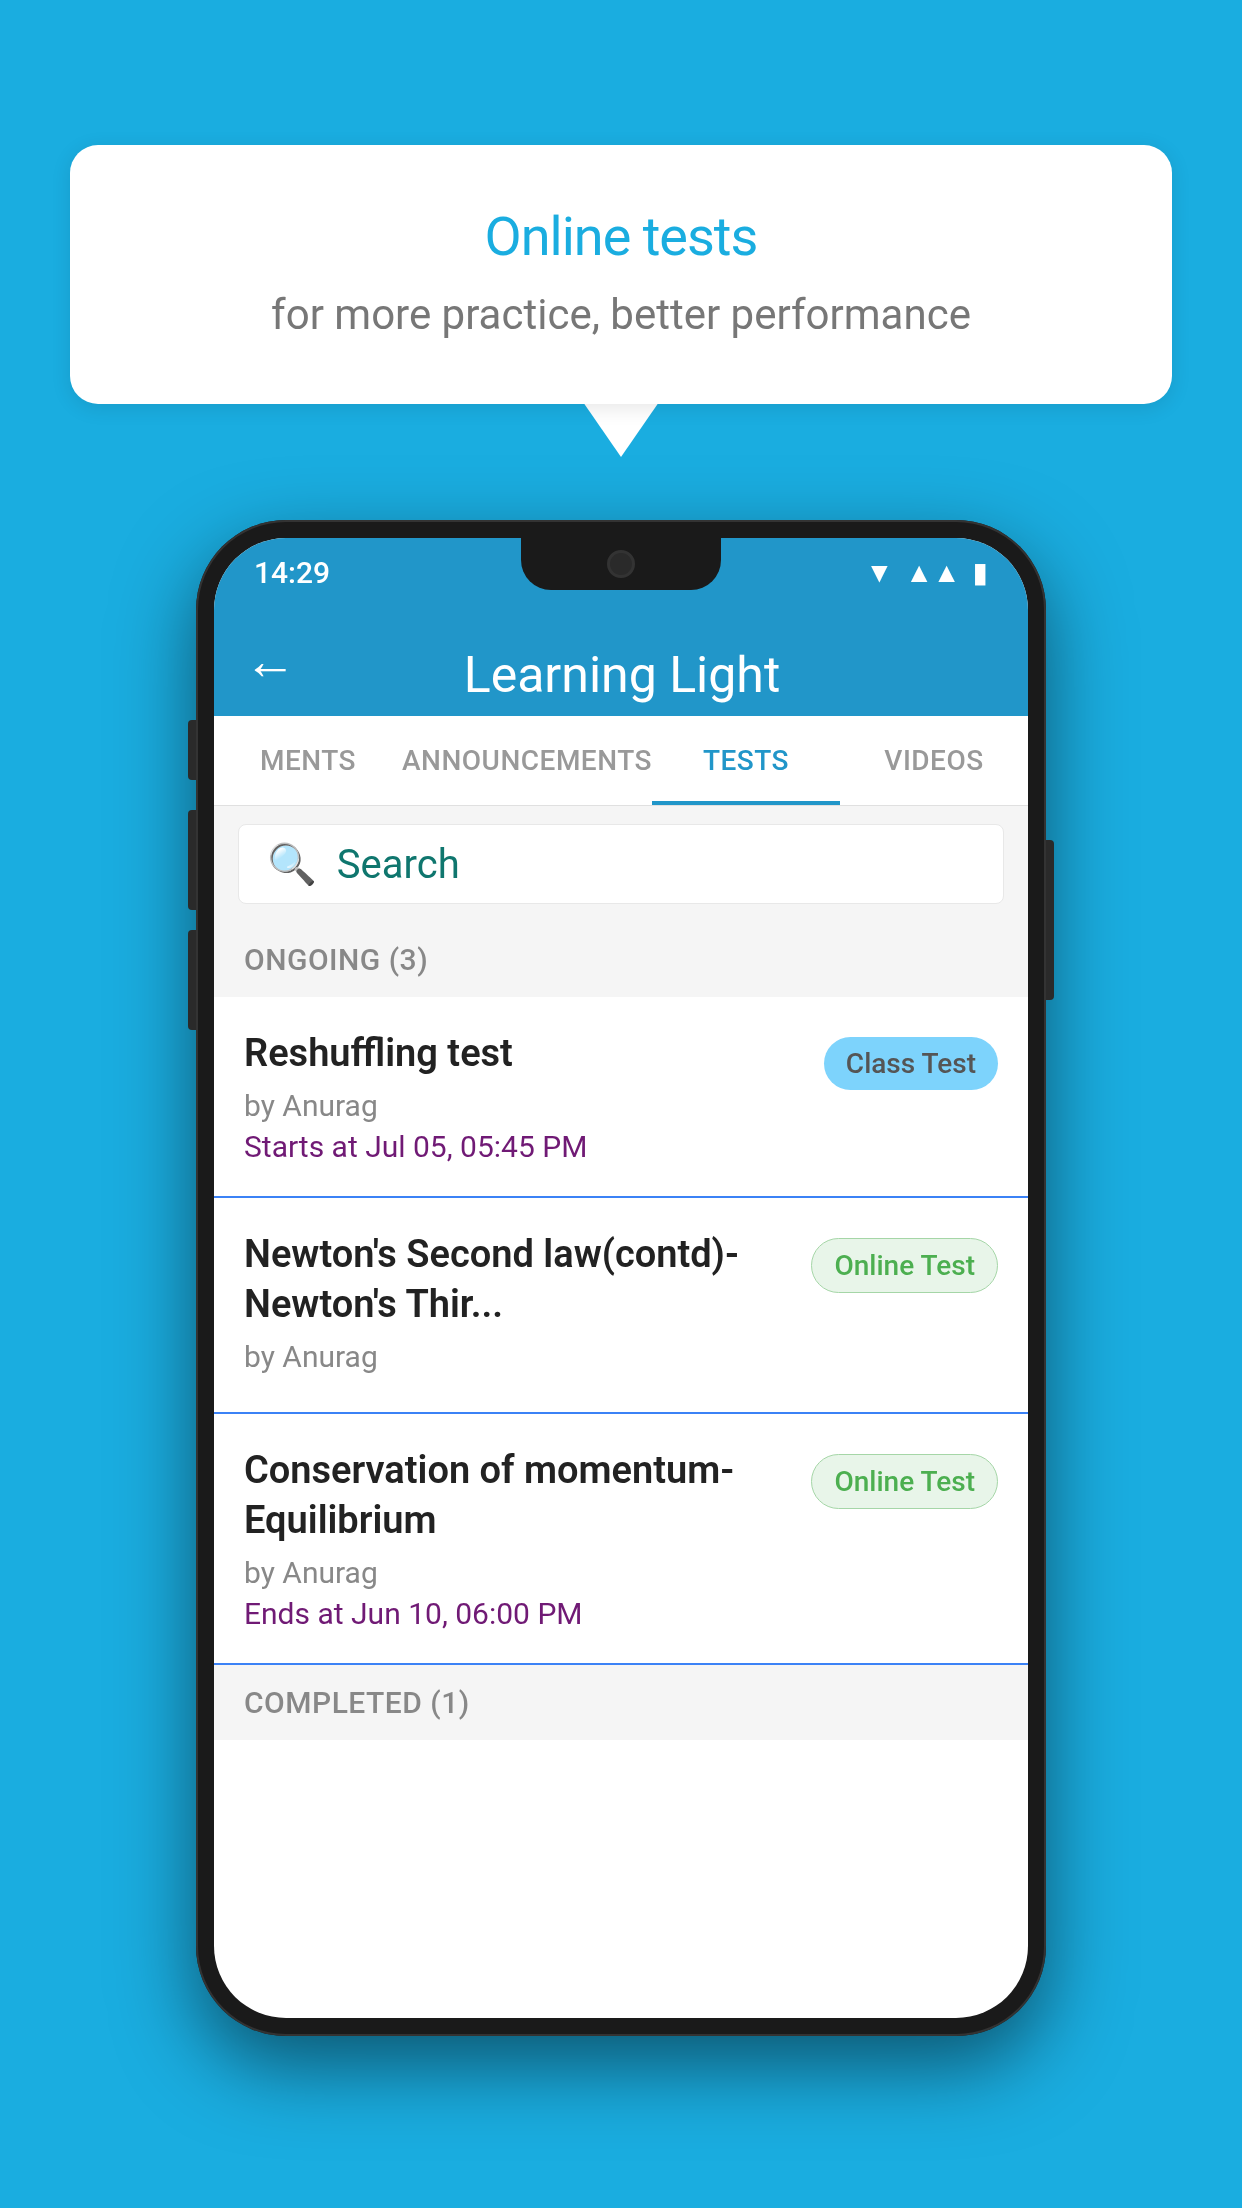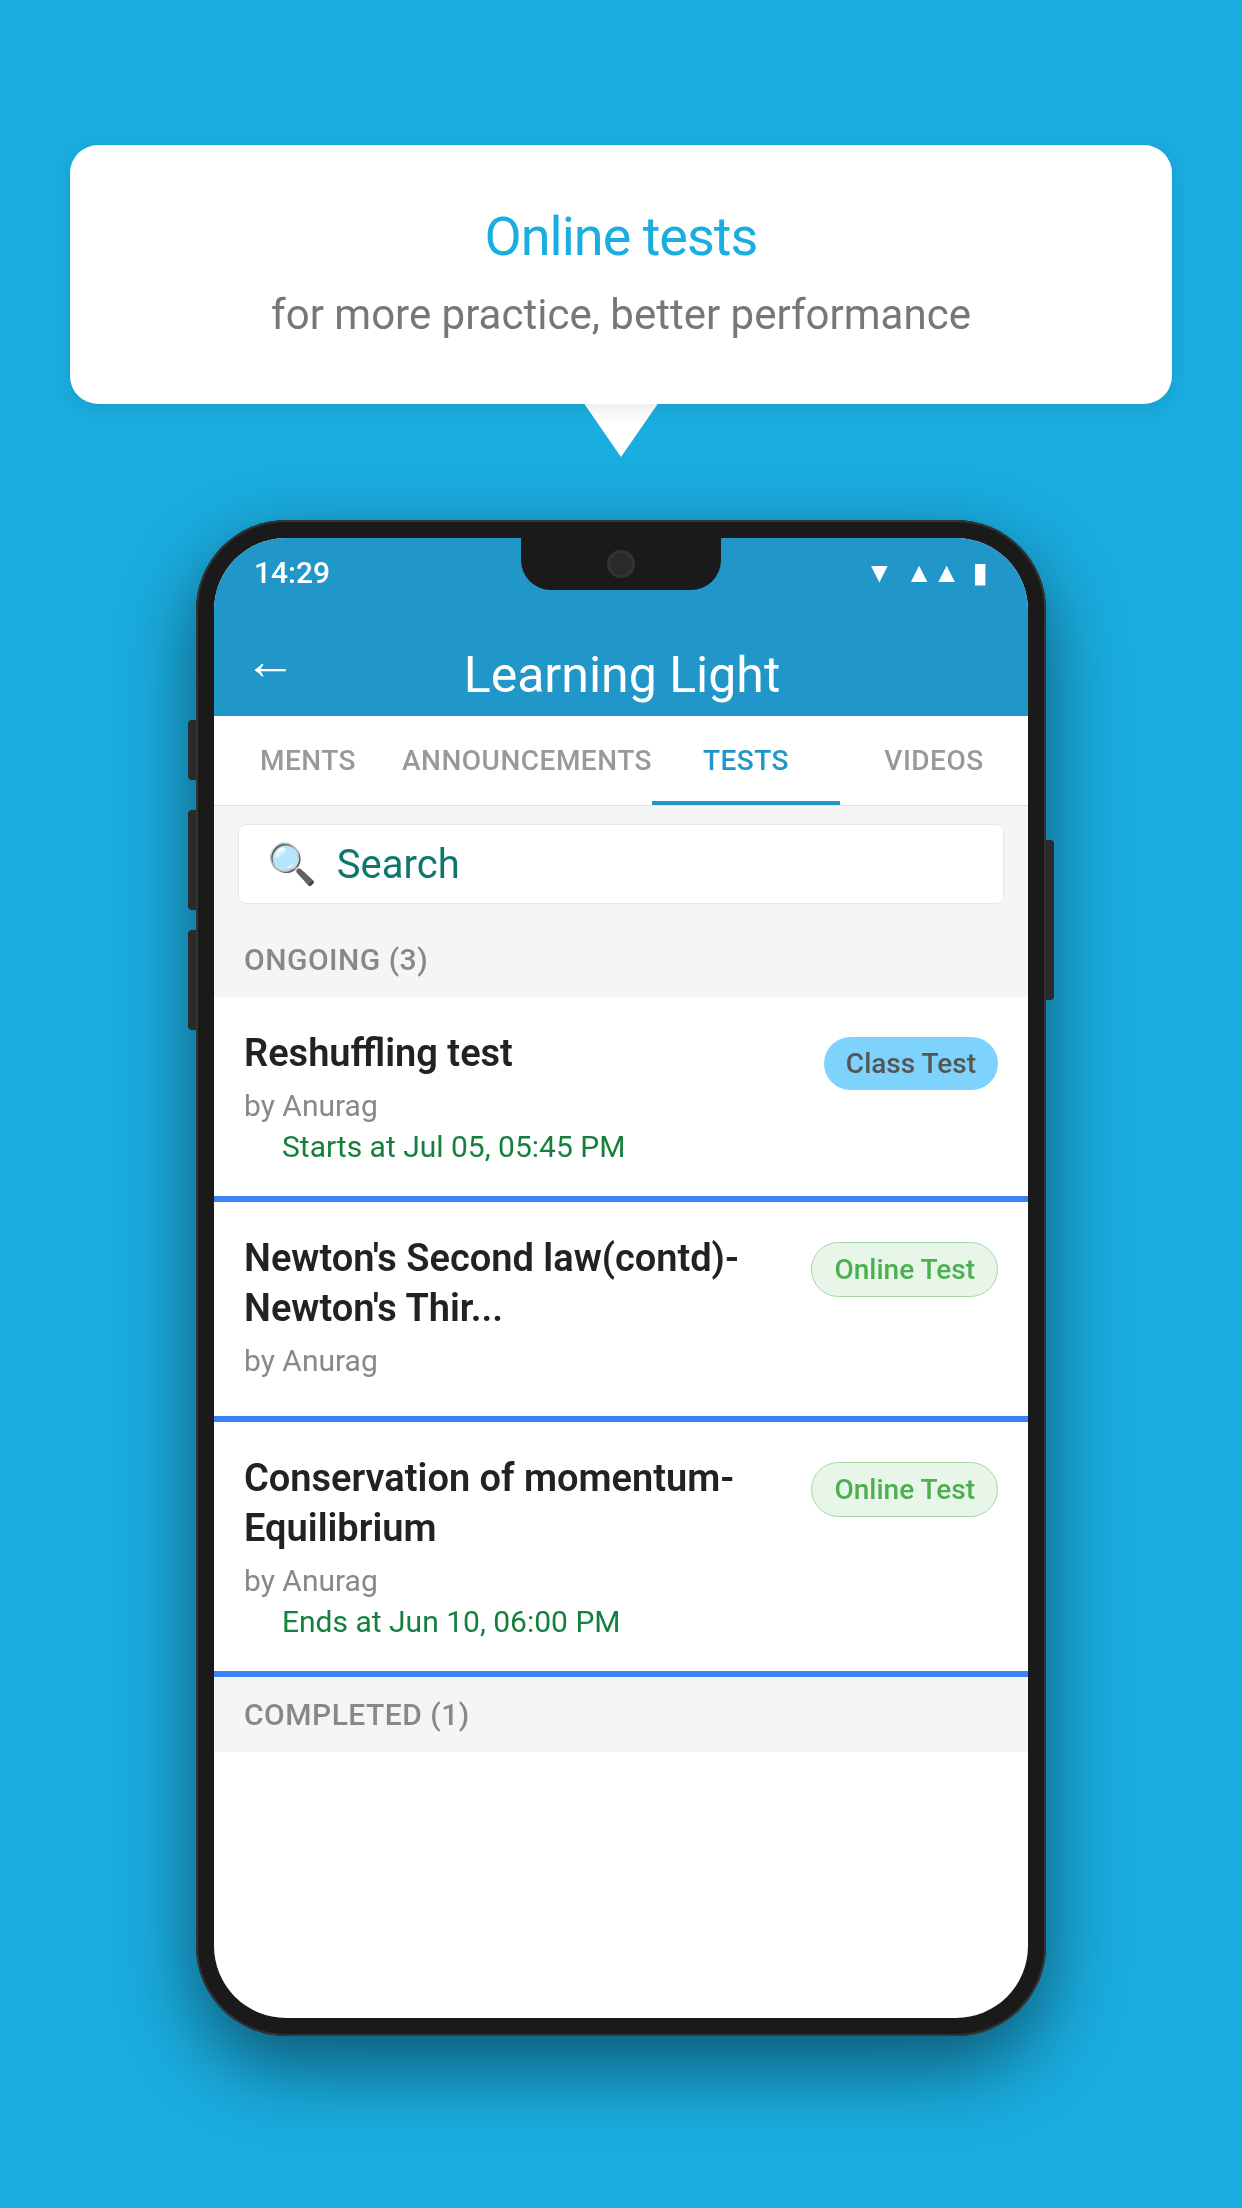--- a/index.html
+++ b/index.html
@@ -233,21 +233,21 @@
       letter-spacing: 0.5px;
     }
 
     
     .test-list {
       background: white;
     }
 
     .test-item {
       padding: 32px 30px 32px;
-      border-bottom: 6px solid #3b82f6;
+      border-bottom: 2px solid #3b82f6;
       display: flex;
       justify-content: space-between;
       align-items: flex-start;
       min-height: 160px;
     }
 
     .test-info {
       flex: 1;
       padding-right: 20px;
     }
@@ -261,22 +261,21 @@
     }
 
     .test-by {
       font-size: 30px;
       color: #888;
       margin-bottom: 6px;
     }
 
     .test-time {
       font-size: 30px;
-      color: #15803d;
-      margin-left: 38px;
+      color: #701a75;
     }
 
     .test-badge {
       border-radius: 30px;
       padding: 10px 22px;
       font-size: 28px;
       font-weight: 500;
       white-space: nowrap;
       height: fit-content;
       margin-top: 8px;

